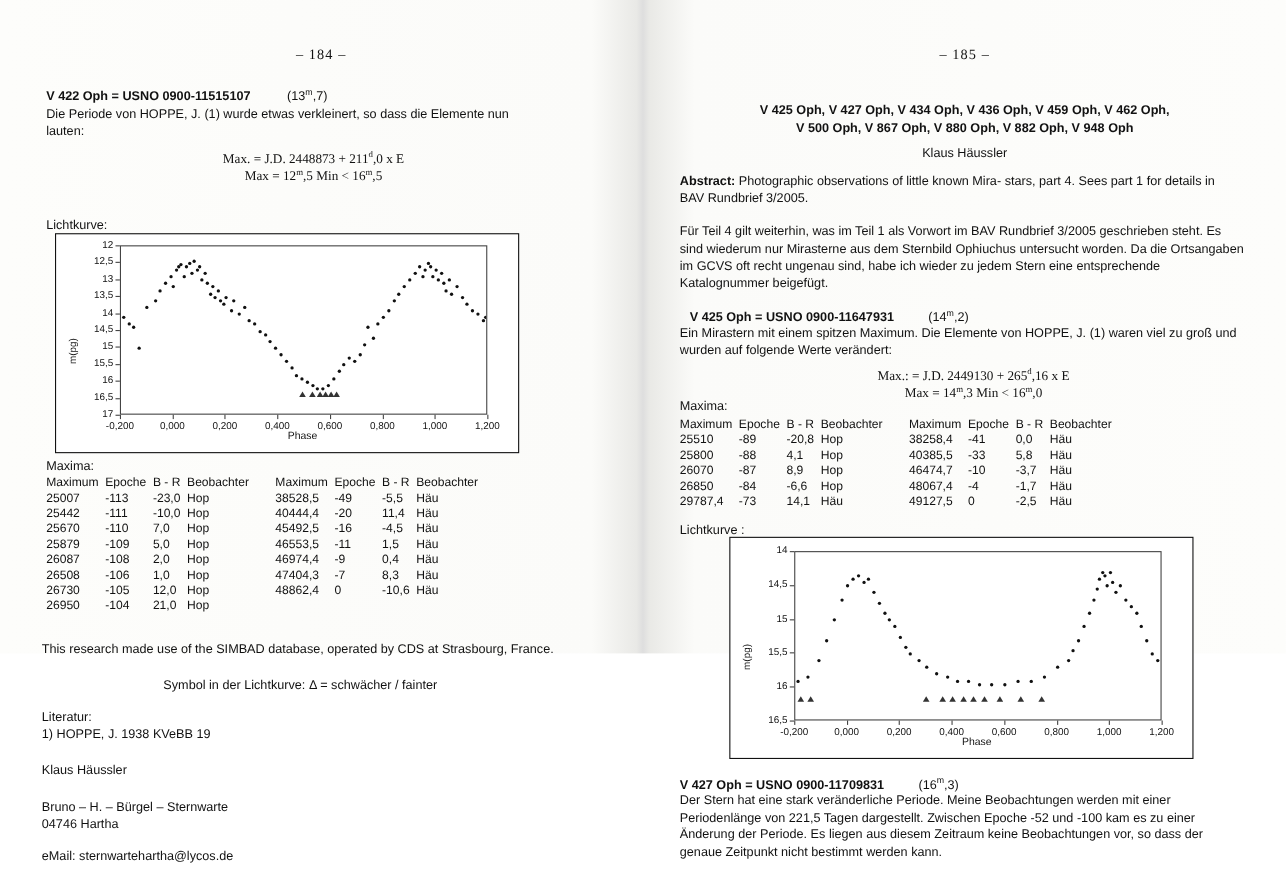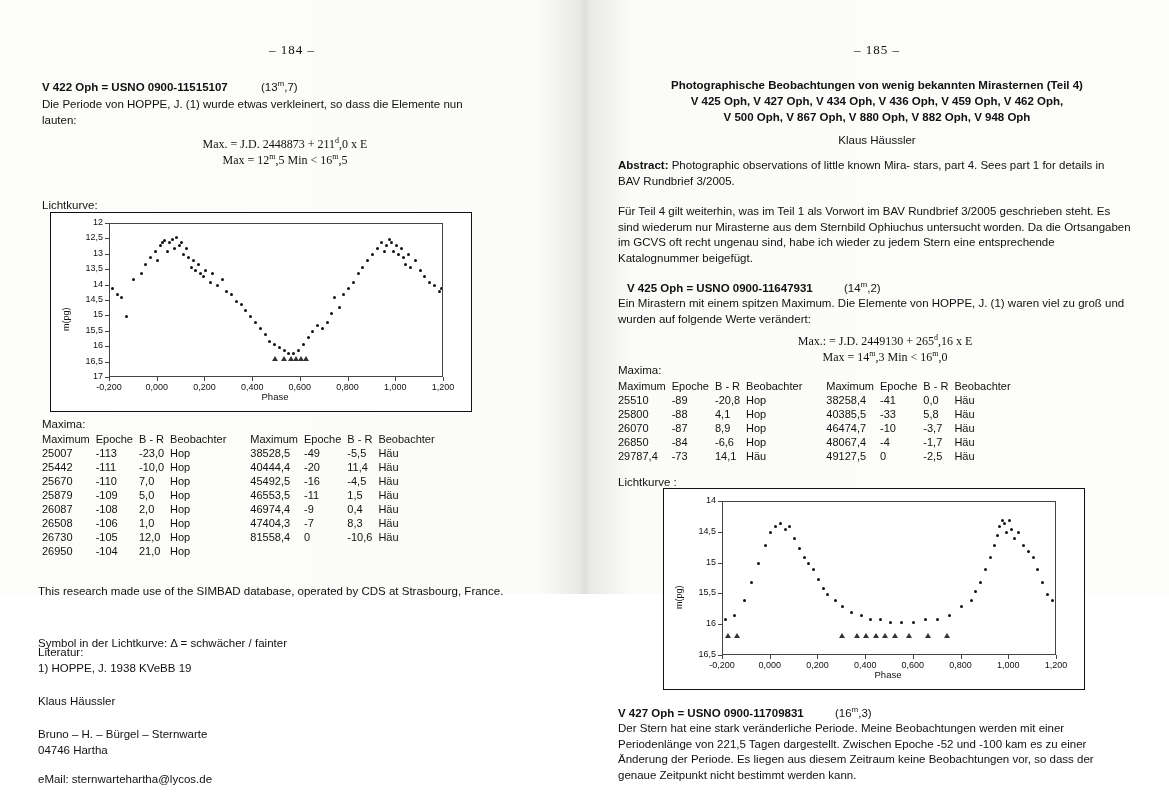--- a/index.html
+++ b/index.html
@@ -284,56 +284,55 @@
               <td style="padding-left:18px;">47404,3</td>
               <td>-7</td>
               <td>8,3</td>
               <td>Häu</td>
             </tr>
             <tr>
               <td>26730</td>
               <td>-105</td>
               <td>12,0</td>
               <td>Hop</td>
-              <td style="padding-left:18px;">81558,4</td>
+              <td style="padding-left:18px;">48862,4</td>
               <td>0</td>
               <td>-10,6</td>
               <td>Häu</td>
             </tr>
             <tr>
               <td>26950</td>
               <td>-104</td>
               <td>21,0</td>
               <td>Hop</td>
               <td style="padding-left:18px;"></td>
               <td></td>
               <td></td>
               <td></td>
             </tr>
           </tbody>
         </table>
     </div>
 
     <div class="blk t" style="top:584px;left:38px;width:470px;">This research made use of the SIMBAD database, operated by CDS at Strasbourg, France.</div>
-    <div class="blk t" style="top:636px;left:38px;width:470px;">Symbol in der Lichtkurve: Δ = schwächer / fainter</div>
+    <div class="blk t" style="top:616px;left:38px;width:470px;text-align:center;">Symbol in der Lichtkurve: Δ = schwächer / fainter</div>
 
     <div class="blk t" style="top:645px;left:38px;">Literatur:</div>
     <div class="blk t" style="top:661px;left:38px;">1)      HOPPE, J.          1938         KVeBB 19</div>
 
     <div class="blk t" style="top:694px;left:38px;">Klaus Häussler</div>
     <div class="blk t" style="top:727px;left:38px;">Bruno – H. – Bürgel – Sternwarte</div>
     <div class="blk t" style="top:743px;left:38px;">04746 Hartha</div>
     <div class="blk t" style="top:772px;left:38px;">eMail: sternwartehartha@lycos.de</div>
   </div>
 
   <div class="col right">
 
     <div class="blk pagenum" style="top:42px;left:0;width:584px;">– 185 –</div>
 
-    <div class="blk t b center" style="top:78px;left:30px;width:524px;">Photographische Beobachtungen von wenig bekannten Mirasternen (Teil 4)</div>
     <div class="blk t b center" style="top:94px;left:30px;width:524px;">V 425 Oph, V 427 Oph, V 434 Oph, V 436 Oph, V 459 Oph, V 462 Oph,</div>
     <div class="blk t b center" style="top:110px;left:30px;width:524px;">V 500 Oph, V 867 Oph, V 880 Oph, V 882 Oph, V 948 Oph</div>
 
     <div class="blk t center" style="top:133px;left:30px;width:524px;">Klaus Häussler</div>
 
     <div class="blk t" style="top:158px;left:33px;width:510px;">
       <span class="b">Abstract:</span>
       <span>Photographic observations of little known Mira- stars, part 4. Sees part 1 for details in BAV Rundbrief 3/2005.</span>
     </div>
 

